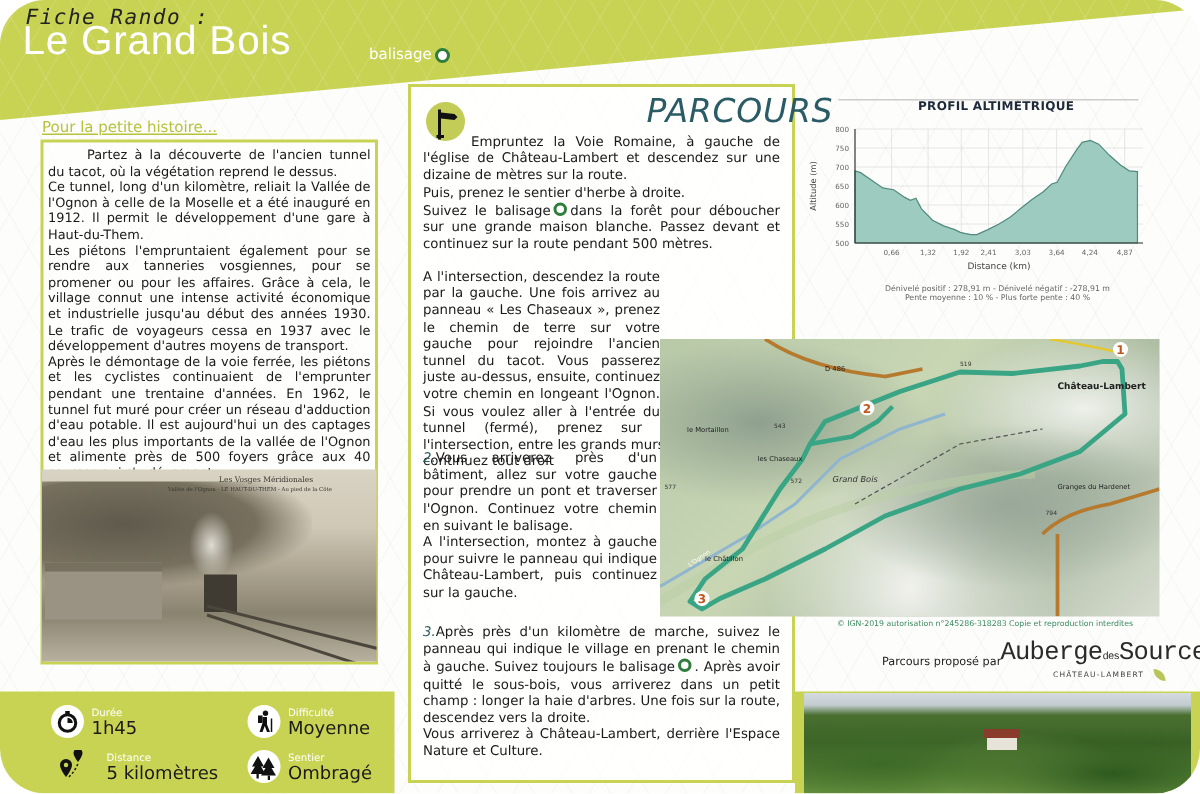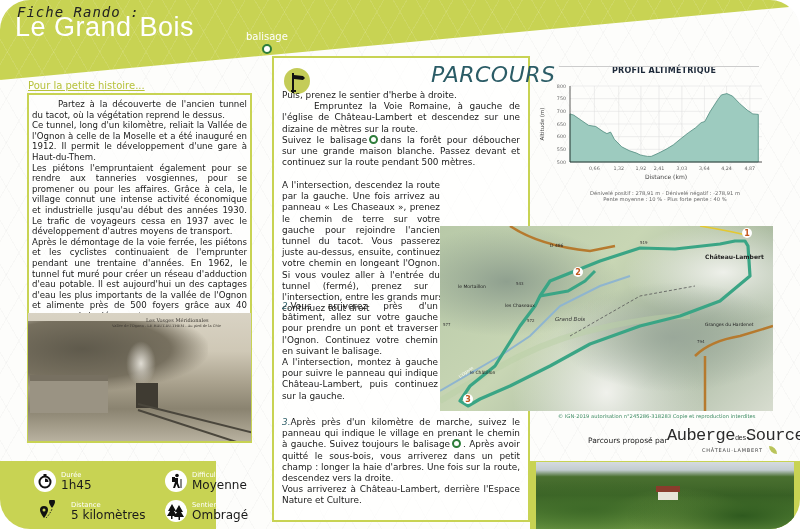--- a/index.html
+++ b/index.html
@@ -13,42 +13,42 @@
   }
   .header-band { position: absolute; left: 0; top: 0; width: 800px; height: 80px; background: #c8d353;
     clip-path: polygon(0 0, 800px 0, 800px 6px, 0 80px);
     background-image:
       repeating-linear-gradient(60deg, rgba(255,255,255,0.10) 0 1px, transparent 1px 20px),
       repeating-linear-gradient(-60deg, rgba(255,255,255,0.10) 0 1px, transparent 1px 20px);
     background-color: #c8d353;
   }
   .fiche { position: absolute; left: 17px; top: 4px; font-family: "DejaVu Sans Mono", monospace; font-style: italic; font-size: 14px; color: #222; letter-spacing: 1px; }
   .title { position: absolute; left: 15px; top: 14px; font-family: "Liberation Sans", sans-serif; font-size: 27px; color: #fff; letter-spacing: 0.5px; line-height: 1; }
-  .balisage { position: absolute; left: 246px; top: 31px; font-size: 10px; color: #fff; display: flex; align-items: center; gap: 2px; font-family: "DejaVu Sans", sans-serif; flex-direction: column; }
+  .balisage { position: absolute; left: 246px; top: 31px; font-size: 10px; color: #fff; display: flex; align-items: center; gap: 2px; font-family: "DejaVu Sans", sans-serif; }
   .ring { display: inline-block; width: 10px; height: 10px; border: 2px solid #2e7d3a; border-radius: 50%; background: #fff; }
   .ring.inline { width: 9px; height: 9px; vertical-align: -1px; margin: 0 2px; background: transparent; }
 
   
   .hist-title { position: absolute; left: 28px; top: 80px; font-size: 10px; color: #b7c23c; text-decoration: underline; font-family: "DejaVu Sans", sans-serif; }
   .hist-box { position: absolute; left: 27px; top: 93px; width: 225px; height: 350px; border: 2px solid #c8d353; border-top-width: 2px; background: rgba(255,255,255,0.6); }
   .hist-text { position: absolute; left: 32px; top: 99px; width: 215px; font-size: 8.6px; line-height: 10.6px; color: #1a1a1a; text-align: justify; font-family: "DejaVu Sans", sans-serif; }
   .hist-text p { margin: 0; }
   .hist-text p.indent { text-indent: 26px; }
   .old-photo { position: absolute; left: 28px; top: 313px; width: 223px; height: 128px; background: linear-gradient(180deg,#d9d3c4 0%, #cfc8b6 30%, #a9a18d 55%, #8a8370 75%, #b8b19f 100%); overflow: hidden; }
   .old-photo .hill { position:absolute; left:0; top:8px; width:180px; height:70px; background: radial-gradient(ellipse at 30% 40%, #5f5a4c 0%, #77705f 50%, transparent 72%); }
   .old-photo .house { position:absolute; left:2px; top:62px; width:78px; height:38px; background:#9a9383; border-top:6px solid #777061; }
   .old-photo .rail { position:absolute; left:110px; top:90px; width:130px; height:2px; background:#4a463c; transform: rotate(14deg); transform-origin:left; }
   .old-photo .rail2 { position:absolute; left:110px; top:96px; width:130px; height:2px; background:#4a463c; transform: rotate(18deg); transform-origin:left; }
   .old-photo .train { position:absolute; left:108px; top:70px; width:22px; height:25px; background:#3f3b32; }
   .old-photo .smoke { position:absolute; left:98px; top:28px; width:30px; height:45px; background: radial-gradient(ellipse, rgba(235,232,224,0.9), transparent 70%); }
   .photo-cap1 { position:absolute; left:118px; top:4px; font-family: "DejaVu Serif", serif; font-size: 5px; color:#3a3630; }
   .photo-cap2 { position:absolute; left:84px; top:11px; font-family: "DejaVu Serif", serif; font-size: 3.6px; color:#3a3630; }
 
   
-  .info-band { position: absolute; left: 0; top: 461px; width: 216px; height: 68px; background: #c8d353; }
+  .info-band { position: absolute; left: 0; top: 461px; width: 263px; height: 68px; background: #c8d353; }
   .info-item { position: absolute; display: flex; align-items: center; gap: 5px; }
   .info-icon { width: 22px; height: 22px; border-radius: 50%; background: #fff; display: flex; align-items: center; justify-content: center; }
   .info-label { font-size: 6.8px; color: #fff; line-height: 7px; font-family: "DejaVu Sans", sans-serif; }
   .info-value { font-size: 12px; color: #1a1a1a; line-height: 12px; font-family: "DejaVu Sans", sans-serif; }
 
   
   .parc-box { position: absolute; left: 272px; top: 56px; width: 258px; height: 466px; border: 2px solid #c8d353; background: rgba(255,255,255,0.7); }
   .parc-title { position: absolute; left: 431px; top: 62px; font-family: "DejaVu Sans", sans-serif; font-style: italic; font-size: 22px; color: #2b5c66; letter-spacing: 0.5px; }
   .sign-icon { position: absolute; left: 284px; top: 68px; width: 26px; height: 26px; border-radius: 50%; background: #c4cc58; }
   .parc-text { position: absolute; font-size: 8.9px; line-height: 11.2px; color: #1a1a1a; text-align: justify; font-family: "DejaVu Sans", sans-serif; }
@@ -182,22 +182,22 @@
   <div class="parc-box"></div>
   <div class="parc-title">PARCOURS</div>
   <div class="sign-icon">
     <svg width="26" height="26" viewBox="0 0 26 26">
         <rect x="8" y="5" width="2" height="20" fill="#111"></rect>
         <path d="M10 7 L19 8 L21 10 L19 12 L10 11 Z" fill="#111"></path>
         <rect x="7" y="22" width="5" height="2" fill="#111"></rect>
       </svg>
   </div>
   <div class="parc-text" style="left:282px; top:90px; width:238px;">
+    <p style="text-indent:32px;">Empruntez la Voie Romaine, à gauche de l'église de Château-Lambert et descendez sur une dizaine de mètres sur la route.</p>
     <p>Puis, prenez le sentier d'herbe à droite.</p>
-    <p style="text-indent:32px;">Empruntez la Voie Romaine, à gauche de l'église de Château-Lambert et descendez sur une dizaine de mètres sur la route.</p>
     <p><span>Suivez le balisage</span><span class="ring inline"></span><span>dans la forêt pour déboucher sur une grande maison blanche. Passez devant et continuez sur la route pendant 500 mètres.</span></p>
   </div>
   <div class="parc-text" style="left:282px; top:179px; width:238px;">
     <p style="height:44px; overflow:hidden;"></p>
   </div>
   <div class="parc-text" style="left:282px; top:180px; width:160px;">
   </div>
   <div class="parc-text" style="left:282px; top:180px; width:238px; height:0;"></div>
 
   <div class="parc-text" style="left:282px; top:180px; width:238px;">

